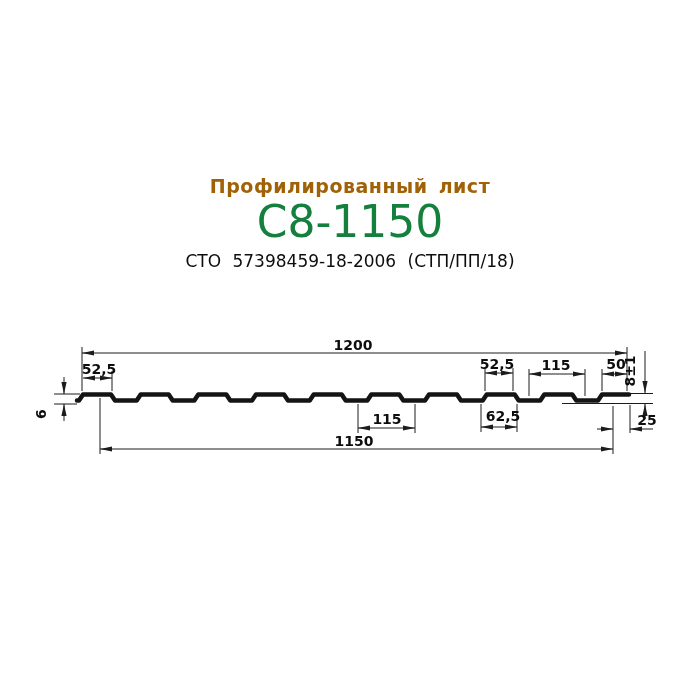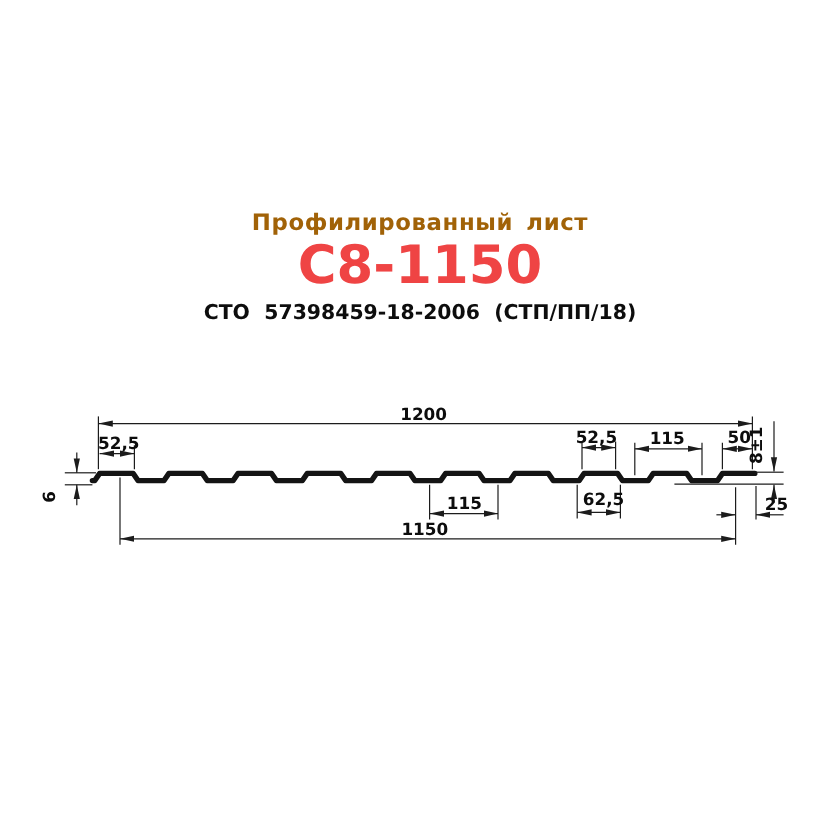--- a/index.html
+++ b/index.html
@@ -12,26 +12,26 @@
     color:#111;
   }
   .titles{position:absolute;left:0;top:0;width:700px;text-align:center;}
   .t1{
     position:absolute;left:0;right:0;top:175px;
     font-size:19px;font-weight:bold;letter-spacing:.5px;
     word-spacing:4px;color:#a16207;
   }
   .t2{
     position:absolute;left:0;right:0;top:196px;
-    font-size:44px;font-weight:bold;letter-spacing:0;
-    color:#ef4444;
+    font-size:44px;font-weight:normal;letter-spacing:0;
+    color:#15803d;
   }
   .t3{
     position:absolute;left:0;right:0;top:251px;
-    font-size:17px;font-weight:bold;word-spacing:6px;
+    font-size:17px;font-weight:normal;word-spacing:6px;
     color:#0d0d0d;
   }
   svg.drawing{position:absolute;left:0;top:0;}
   .profile{fill:none;stroke:#141414;stroke-width:4.5;stroke-linejoin:round;stroke-linecap:round;}
   .ext,.dimline{stroke:#1c1c1c;stroke-width:1;fill:none;}
   .dim{
     font-family:"DejaVu Sans","Liberation Sans",sans-serif;
     font-size:14px;font-weight:bold;fill:#0d0d0d;
     text-anchor:middle;
   }

